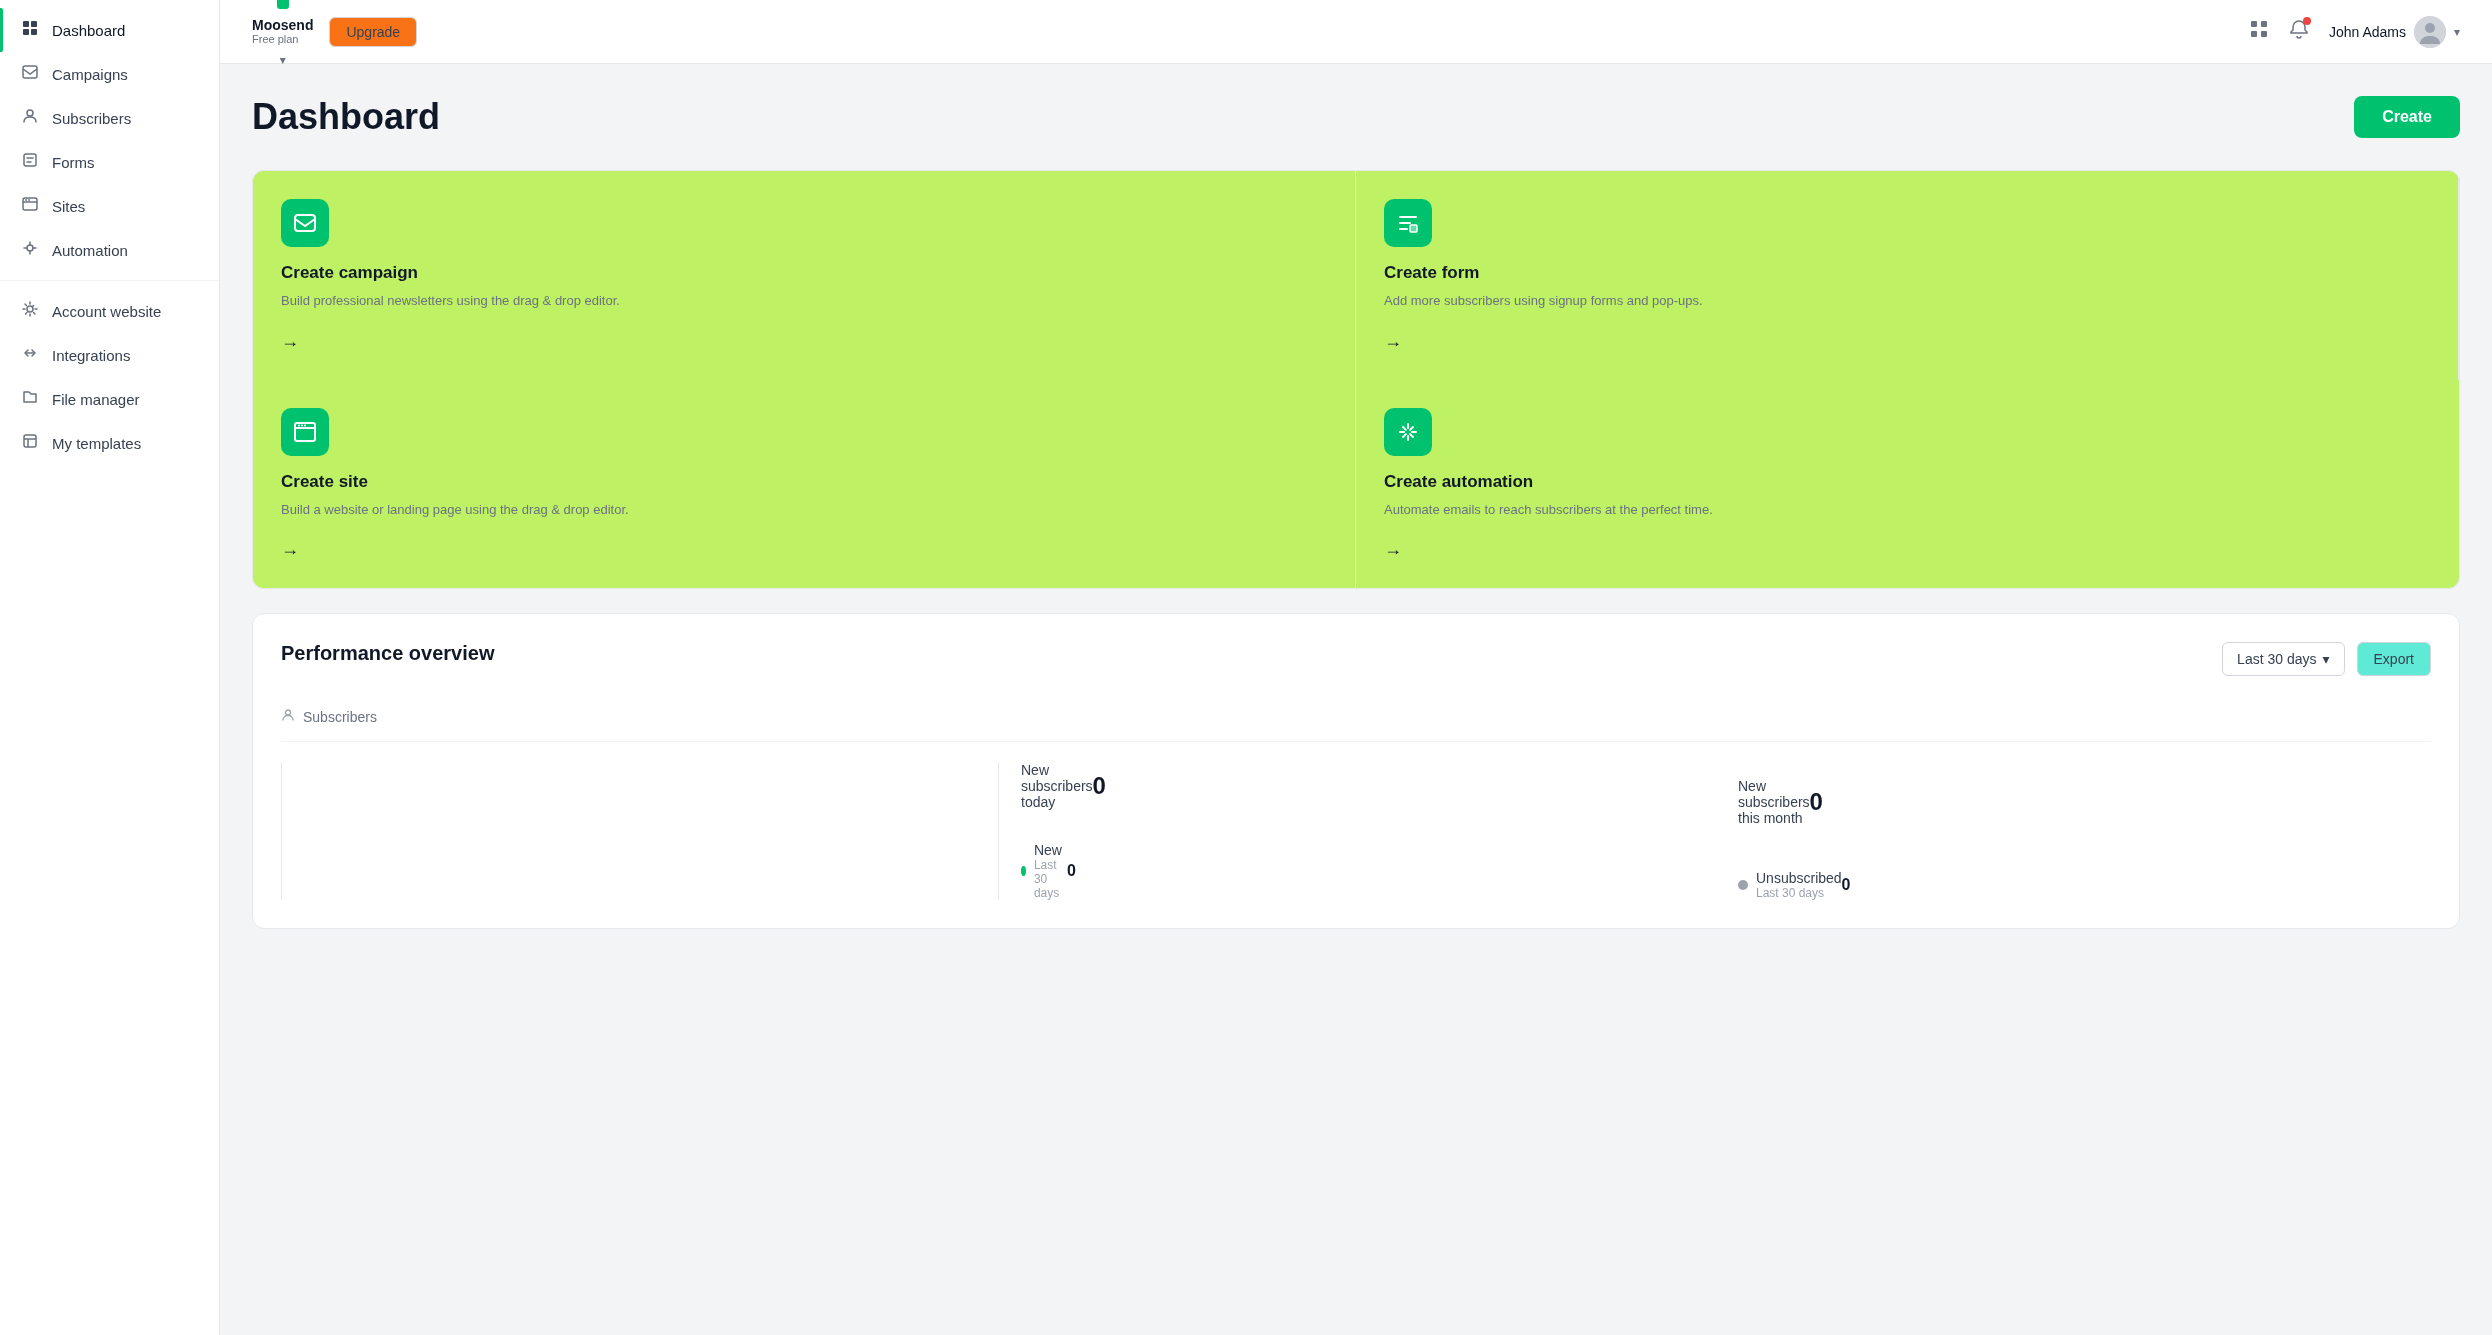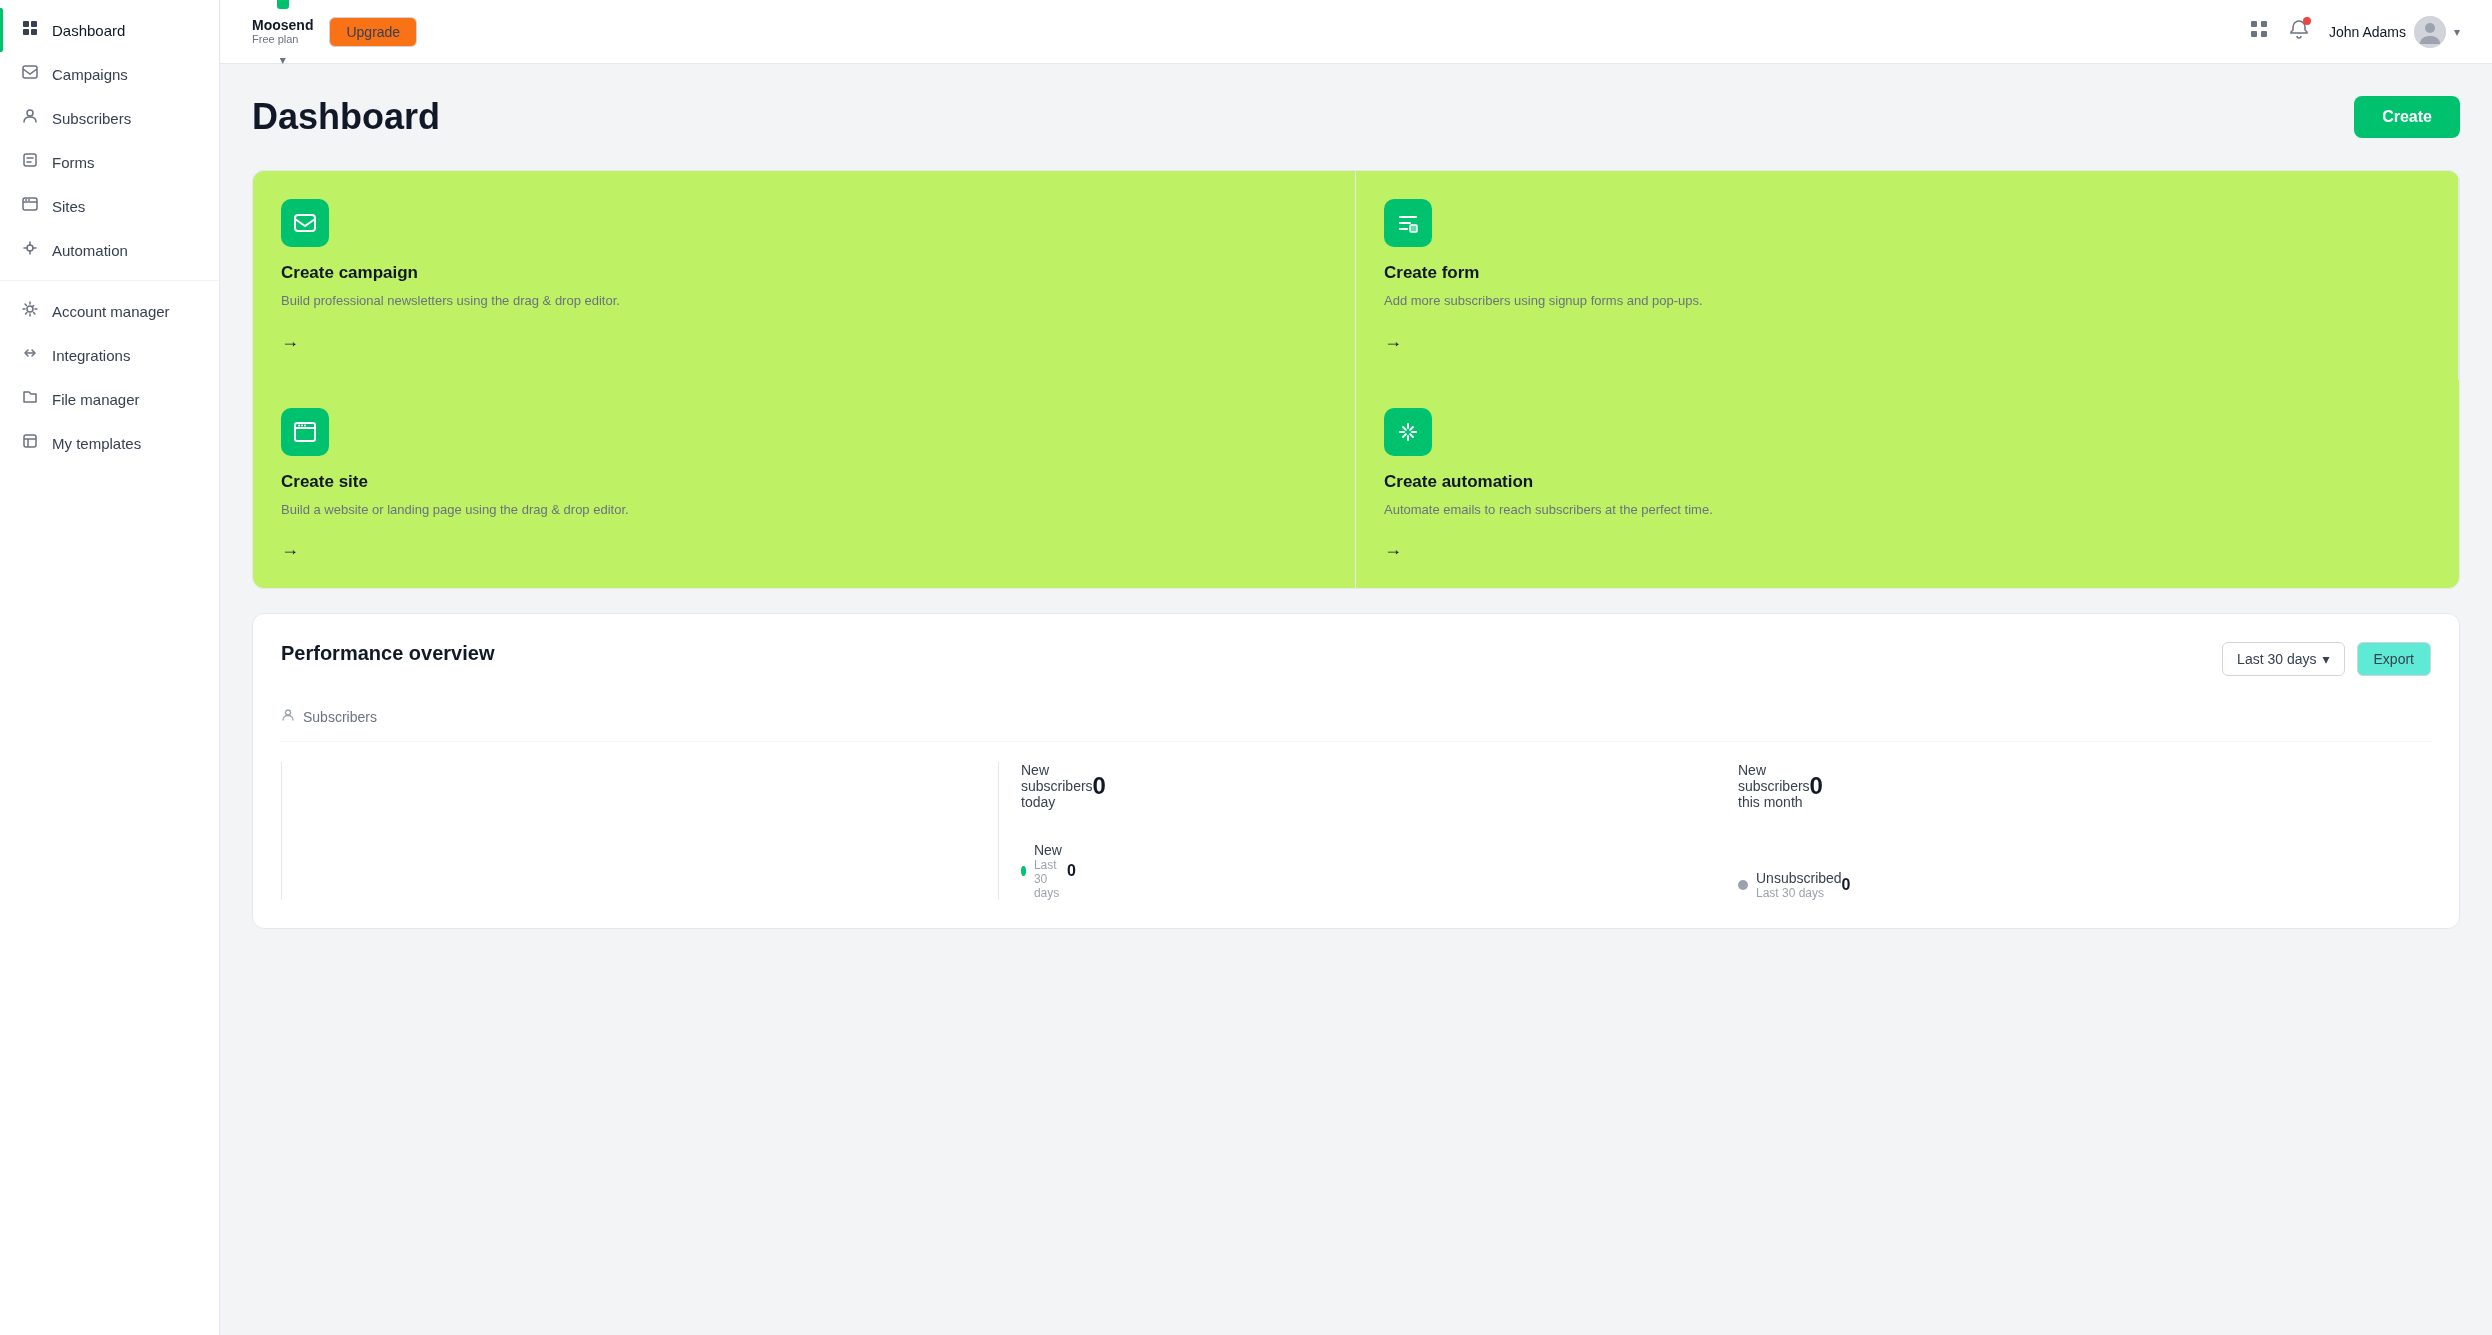--- a/index.html
+++ b/index.html
@@ -334,21 +334,21 @@
       <span>Automation</span>
     </a>
     <div class="nav-divider"></div>
     <a class="nav-item">
       <span class="nav-icon">
         <svg width="16" height="16" viewBox="0 0 16 16" fill="none">
             <circle cx="8" cy="8" r="3" stroke="#6b7280" stroke-width="1.5"></circle>
             <path d="M8 1v2M8 13v2M1 8h2M13 8h2M3.05 3.05l1.41 1.41M11.54 11.54l1.41 1.41M11.54 4.46l-1.41 1.41M4.95 11.54l-1.41 1.41" stroke="#6b7280" stroke-width="1.5" stroke-linecap="round"></path>
           </svg>
       </span>
-      <span>Account manager</span>
+      <span>Account website</span>
     </a>
     <a class="nav-item">
       <span class="nav-icon">
         <svg width="16" height="16" viewBox="0 0 16 16" fill="none">
             <path d="M5 8h6M10 5l3 3-3 3M6 5L3 8l3 3" stroke="#6b7280" stroke-width="1.5" stroke-linecap="round" stroke-linejoin="round"></path>
           </svg>
       </span>
       <span>Integrations</span>
     </a>
     <a class="nav-item">
@@ -511,21 +511,21 @@
                     <div class="sub-stat-period">Last 30 days</div>
                   </div>
                 </div>
                 <span class="sub-stat-value">0</span>
               </div>
             </div>
           </div>
 
           <div class="stat-divider"></div>
 
-          <div class="stat-block" style="display:flex;flex-direction:column;justify-content:space-between;gap:5px;">
+          <div class="stat-block" style="display:flex;flex-direction:column;justify-content:space-between;gap:5px;margin-top:16px;">
             <div>
               <div style="display:flex;align-items:center;justify-content:space-between;margin-bottom:8px;">
                 <span class="stat-label">New subscribers this month</span>
                 <span class="stat-value" style="font-size:24px;">0</span>
               </div>
             </div>
             <div class="sub-stats">
               <div class="sub-stat-row" style="padding:0;">
                 <div class="sub-stat-label">
                   <div class="dot-gray"></div>

